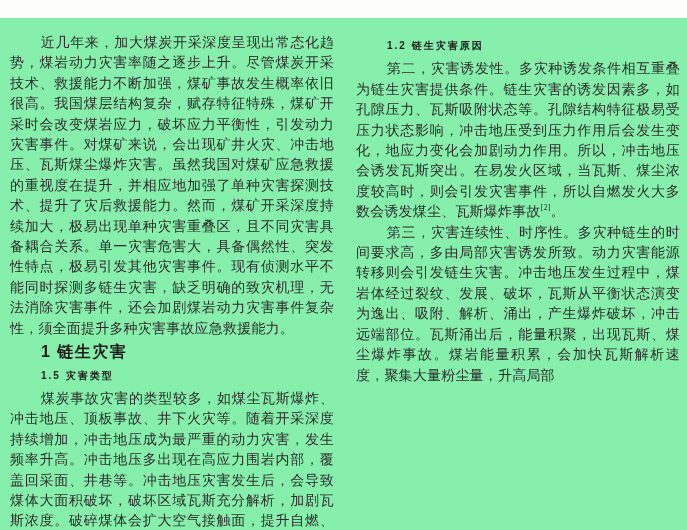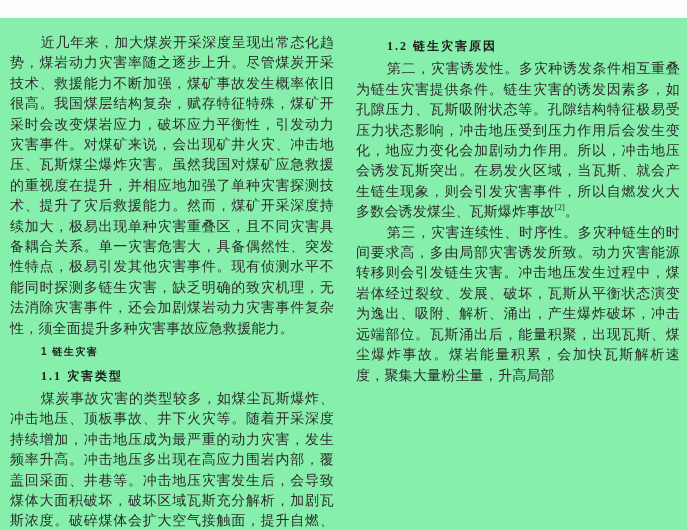--- a/index.html
+++ b/index.html
@@ -17,48 +17,48 @@
   .col{
     width:324px;min-width:324px;
     font-size:14px;line-height:20.4px;color:#2e2d2b;
     text-align:justify;text-justify:inter-character;
     letter-spacing:0.2px;
   }
   .col p{margin:0;text-indent:2.2em;}
   .col p.no-indent{text-indent:0;}
   .sec-heading{
     font-family:"Liberation Sans","DejaVu Sans",sans-serif;
-    font-weight:bold;font-size:10px;line-height:20.4px;color:#1f1e1c;
+    font-weight:bold;font-size:16px;line-height:20.4px;color:#1f1e1c;
     margin:3px 0 3px;padding-left:31px;letter-spacing:1.5px;
   }
   .sub-heading{
-    font-family:Liberation Serif, serif;
-    font-weight:bold;font-size:12px;line-height:20.4px;color:#1f1e1c;
+    font-family:Liberation Sans, sans-serif;
+    font-weight:bold;font-size:10px;line-height:20.4px;color:#1f1e1c;
     margin:3px 0 3px;padding-left:31px;letter-spacing:2px;
   }
   sup.cite{font-size:8.5px;line-height:0;letter-spacing:0;}
   .bottom-band{
     position:absolute;left:0;right:0;bottom:0;height:11px;
     border-top:1px solid #e8e6e2;
   }
 </style>
 </head>
 <body>
 
 <div class="page">
   <div class="columns">
 
     <div class="col">
       <p>近几年来，加大煤炭开采深度呈现出常态化趋势，煤岩动力灾害率随之逐步上升。尽管煤炭开采技术、救援能力不断加强，煤矿事故发生概率依旧很高。我国煤层结构复杂，赋存特征特殊，煤矿开采时会改变煤岩应力，破坏应力平衡性，引发动力灾害事件。对煤矿来说，会出现矿井火灾、冲击地压、瓦斯煤尘爆炸灾害。虽然我国对煤矿应急救援的重视度在提升，并相应地加强了单种灾害探测技术、提升了灾后救援能力。然而，煤矿开采深度持续加大，极易出现单种灾害重叠区，且不同灾害具备耦合关系。单一灾害危害大，具备偶然性、突发性特点，极易引发其他灾害事件。现有侦测水平不能同时探测多链生灾害，缺乏明确的致灾机理，无法消除灾害事件，还会加剧煤岩动力灾害事件复杂性，须全面提升多种灾害事故应急救援能力。</p>
       <div class="sec-heading">1 链生灾害</div>
-      <div class="sub-heading">1.1 灾害类型</div>
+      <div class="sub-heading">1.5 灾害类型</div>
       <p>煤炭事故灾害的类型较多，如煤尘瓦斯爆炸、冲击地压、顶板事故、井下火灾等。随着开采深度持续增加，冲击地压成为最严重的动力灾害，发生频率升高。冲击地压多出现在高应力围岩内部，覆盖回采面、井巷等。冲击地压灾害发生后，会导致煤体大面积破坏，破坏区域瓦斯充分解析，加剧瓦斯浓度。破碎煤体会扩大空气接触面，提升自燃、煤尘爆炸概率，在特定条件下甚至引发冒顶事故。所以冲击地压会与其他灾害同</p>
     </div>
 
     <div class="col">
       <div class="sub-heading">1.2 链生灾害原因</div>
-      <p><span>第二，灾害诱发性。多灾种诱发条件相互重叠为链生灾害提供条件。链生灾害的诱发因素多，如孔隙压力、瓦斯吸附状态等。孔隙结构特征极易受压力状态影响，冲击地压受到压力作用后会发生变化，地应力变化会加剧动力作用。所以，冲击地压会诱发瓦斯突出。在易发火区域，当瓦斯、就会产生链生现象，则会引发灾害事件，所以自燃发火大多数会诱发煤尘、瓦斯爆炸事故</span><sup class="cite">[2]</sup><span>。</span></p>
+      <p><span>第二，灾害诱发性。多灾种诱发条件相互重叠为链生灾害提供条件。链生灾害的诱发因素多，如孔隙压力、瓦斯吸附状态等。孔隙结构特征极易受压力状态影响，冲击地压受到压力作用后会发生变化，地应力变化会加剧动力作用。所以，冲击地压会诱发瓦斯突出。在易发火区域，当瓦斯、煤尘浓度较高时，则会引发灾害事件，所以自燃发火大多数会诱发煤尘、瓦斯爆炸事故</span><sup class="cite">[2]</sup><span>。</span></p>
       <p>第三，灾害连续性、时序性。多灾种链生的时间要求高，多由局部灾害诱发所致。动力灾害能源转移则会引发链生灾害。冲击地压发生过程中，煤岩体经过裂纹、发展、破坏，瓦斯从平衡状态演变为逸出、吸附、解析、涌出，产生爆炸破坏，冲击远端部位。瓦斯涌出后，能量积聚，出现瓦斯、煤尘爆炸事故。煤岩能量积累，会加快瓦斯解析速度，聚集大量粉尘量，升高局部</p>
     </div>
 
   </div>
   <div class="bottom-band" style="background: rgb(243, 242, 239);"></div>
 </div>
 
 </body></html>

